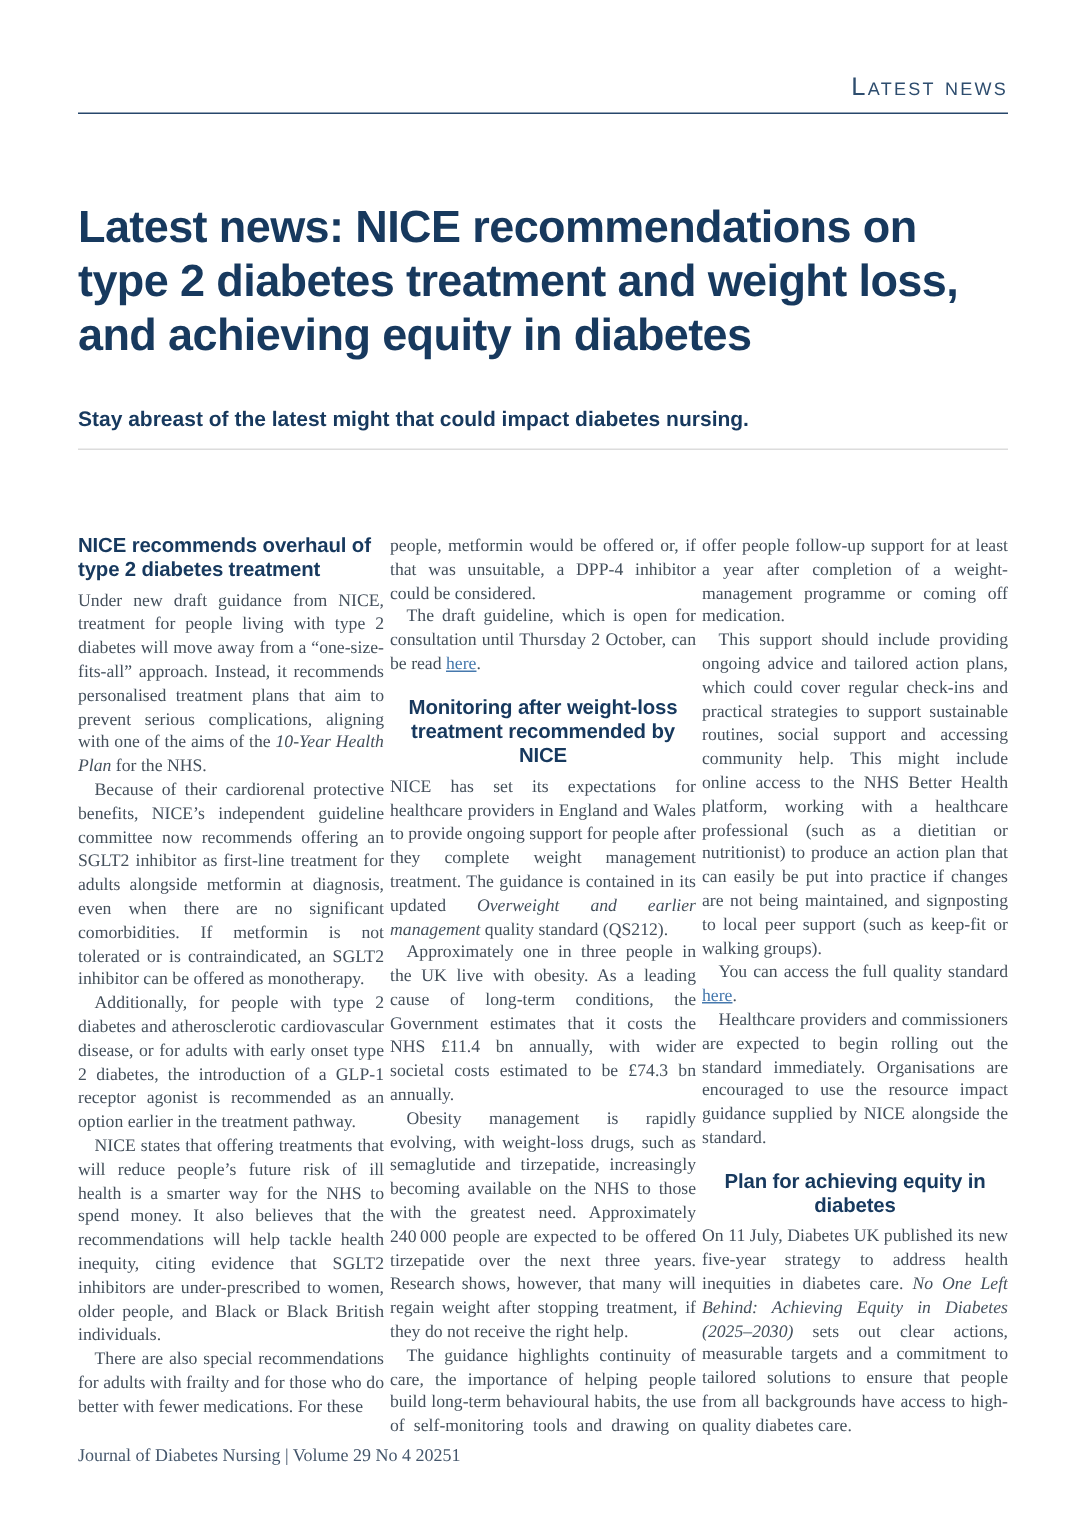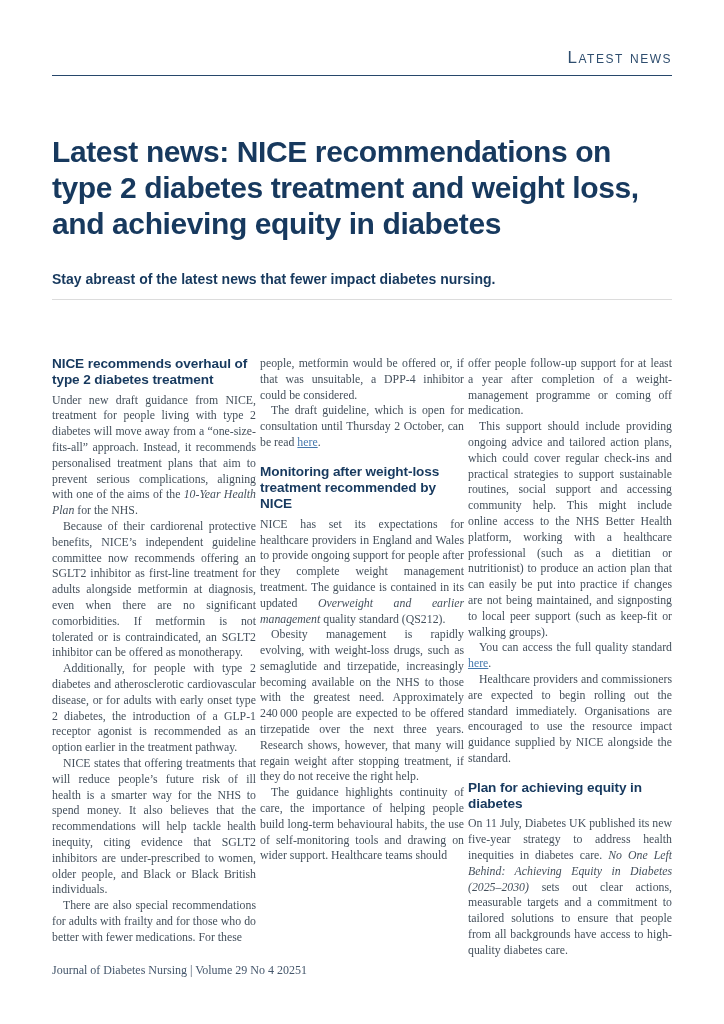--- a/index.html
+++ b/index.html
@@ -47,21 +47,21 @@
     overflow:hidden;
   }
   .col { width:193.3px; flex:1 1 0; }
   .section-heading {
     font-family:"Liberation Sans", sans-serif;
     font-size:13.6px; font-weight:700; line-height:1.2;
     letter-spacing:-0.1px;
     color:#17395e;
     margin:0 0 4px 0;
   }
-  .section-heading:not(:first-child) { margin-top:13px; }
+  .section-heading:not(:first-child) { margin-top:13px;text-align:center; }
   .para {
     font-size:11.8px; line-height:15.8px;
     color:#44505c;
     text-align:justify;
     margin:0;
   }
   .para.indent { text-indent:11px; }
   .para em { font-style:italic; }
   .inline-link {
     color:#4578ad;
@@ -79,37 +79,38 @@
 </head>
 <body>
 
 <div class="page">
 
   <div class="kicker">Latest news</div>
   <div class="rule-top"></div>
 
   <h1 class="title">Latest news: NICE recommendations on type 2 diabetes treatment and weight loss, and achieving equity in diabetes</h1>
 
-  <div class="standfirst">Stay abreast of the latest news that fewer impact diabetes nursing.</div>
+  <div class="standfirst">Stay abreast of the latest might that could impact diabetes nursing.</div>
   <div class="rule-sub"></div>
 
   <div class="columns">
     <div class="col">
         <h2 class="section-heading">NICE recommends overhaul of type 2 diabetes treatment</h2>
         <p class="para">Under new draft guidance from NICE, treatment for people living with type 2 diabetes will move away from a “one-size-fits-all” approach. Instead, it recommends personalised treatment plans that aim to prevent serious complications, aligning with one of the aims of the <em>10-Year Health Plan</em> for the NHS.</p>
         <p class="para indent">Because of their cardiorenal protective benefits, NICE’s independent guideline committee now recommends offering an SGLT2 inhibitor as first-line treatment for adults alongside metformin at diagnosis, even when there are no significant comorbidities. If metformin is not tolerated or is contraindicated, an SGLT2 inhibitor can be offered as monotherapy.</p>
         <p class="para indent">Additionally, for people with type 2 diabetes and atherosclerotic cardiovascular disease, or for adults with early onset type 2 diabetes, the introduction of a GLP-1 receptor agonist is recommended as an option earlier in the treatment pathway.</p>
         <p class="para indent">NICE states that offering treatments that will reduce people’s future risk of ill health is a smarter way for the NHS to spend money. It also believes that the recommendations will help tackle health inequity, citing evidence that SGLT2 inhibitors are under-prescribed to women, older people, and Black or Black British individuals.</p>
         <p class="para indent">There are also special recommendations for adults with frailty and for those who do better with fewer medications. For these</p>
       </div>
     <div class="col">
         <p class="para">people, metformin would be offered or, if that was unsuitable, a DPP-4 inhibitor could be considered.</p>
         <p class="para indent">The draft guideline, which is open for consultation until Thursday 2 October, can be read <a class="inline-link" href="#">here</a>.</p>
         <h2 class="section-heading">Monitoring after weight-loss treatment recommended by NICE</h2>
         <p class="para">NICE has set its expectations for healthcare providers in England and Wales to provide ongoing support for people after they complete weight management treatment. The guidance is contained in its updated <em>Overweight and earlier management</em> quality standard (QS212).</p>
+        <p class="para indent">Approximately one in three people in the UK live with obesity. As a leading cause of long-term conditions, the Government estimates that it costs the NHS £11.4 bn annually, with wider societal costs estimated to be £74.3 bn annually.</p>
         <p class="para indent">Obesity management is rapidly evolving, with weight-loss drugs, such as semaglutide and tirzepatide, increasingly becoming available on the NHS to those with the greatest need. Approximately 240 000 people are expected to be offered tirzepatide over the next three years. Research shows, however, that many will regain weight after stopping treatment, if they do not receive the right help.</p>
         <p class="para indent">The guidance highlights continuity of care, the importance of helping people build long-term behavioural habits, the use of self-monitoring tools and drawing on wider support. Healthcare teams should</p>
       </div>
     <div class="col">
         <p class="para">offer people follow-up support for at least a year after completion of a weight-management programme or coming off medication.</p>
         <p class="para indent">This support should include providing ongoing advice and tailored action plans, which could cover regular check-ins and practical strategies to support sustainable routines, social support and accessing community help. This might include online access to the NHS Better Health platform, working with a healthcare professional (such as a dietitian or nutritionist) to produce an action plan that can easily be put into practice if changes are not being maintained, and signposting to local peer support (such as keep-fit or walking groups).</p>
         <p class="para indent">You can access the full quality standard <a class="inline-link" href="#">here</a>.</p>
         <p class="para indent">Healthcare providers and commissioners are expected to begin rolling out the standard immediately. Organisations are encouraged to use the resource impact guidance supplied by NICE alongside the standard.</p>
         <h2 class="section-heading">Plan for achieving equity in diabetes</h2>
         <p class="para">On 11 July, Diabetes UK published its new five-year strategy to address health inequities in diabetes care. <em>No One Left Behind: Achieving Equity in Diabetes (2025–2030)</em> sets out clear actions, measurable targets and a commitment to tailored solutions to ensure that people from all backgrounds have access to high-quality diabetes care.</p>

